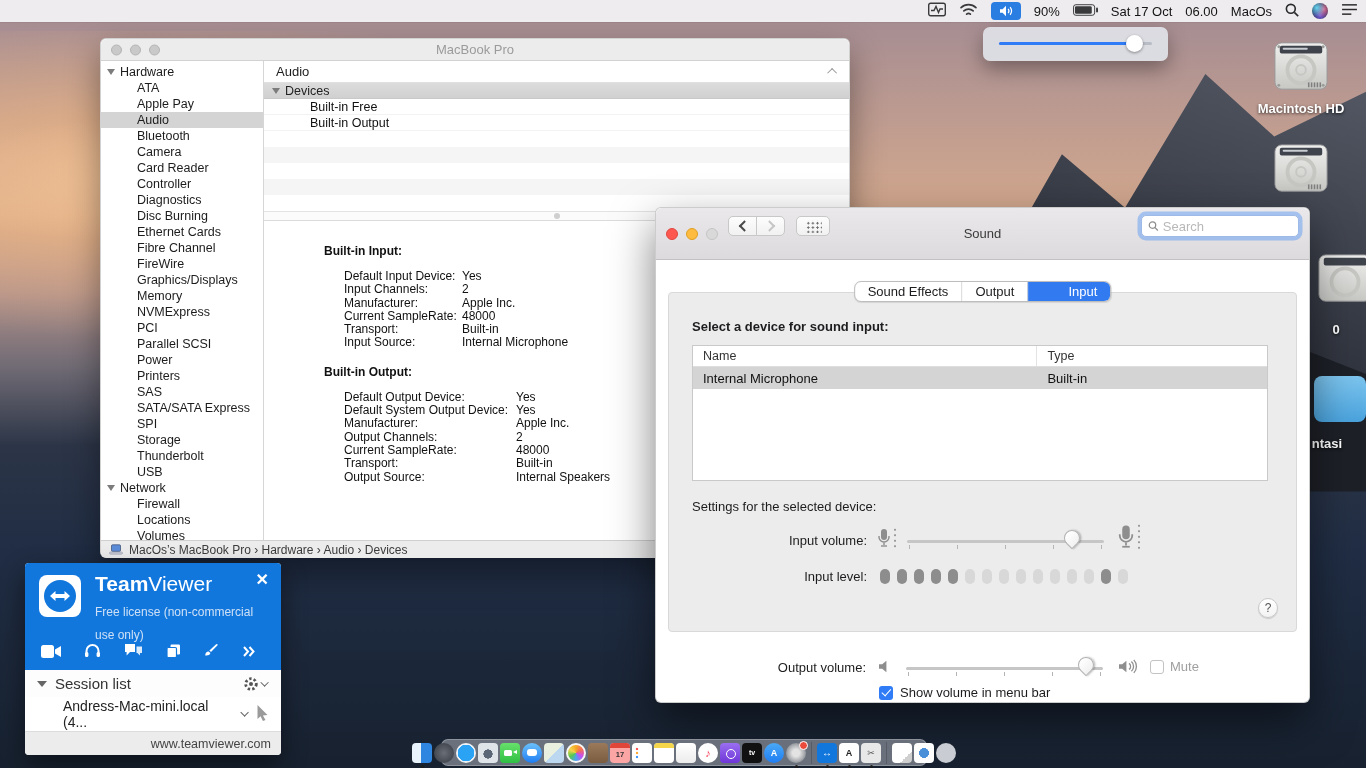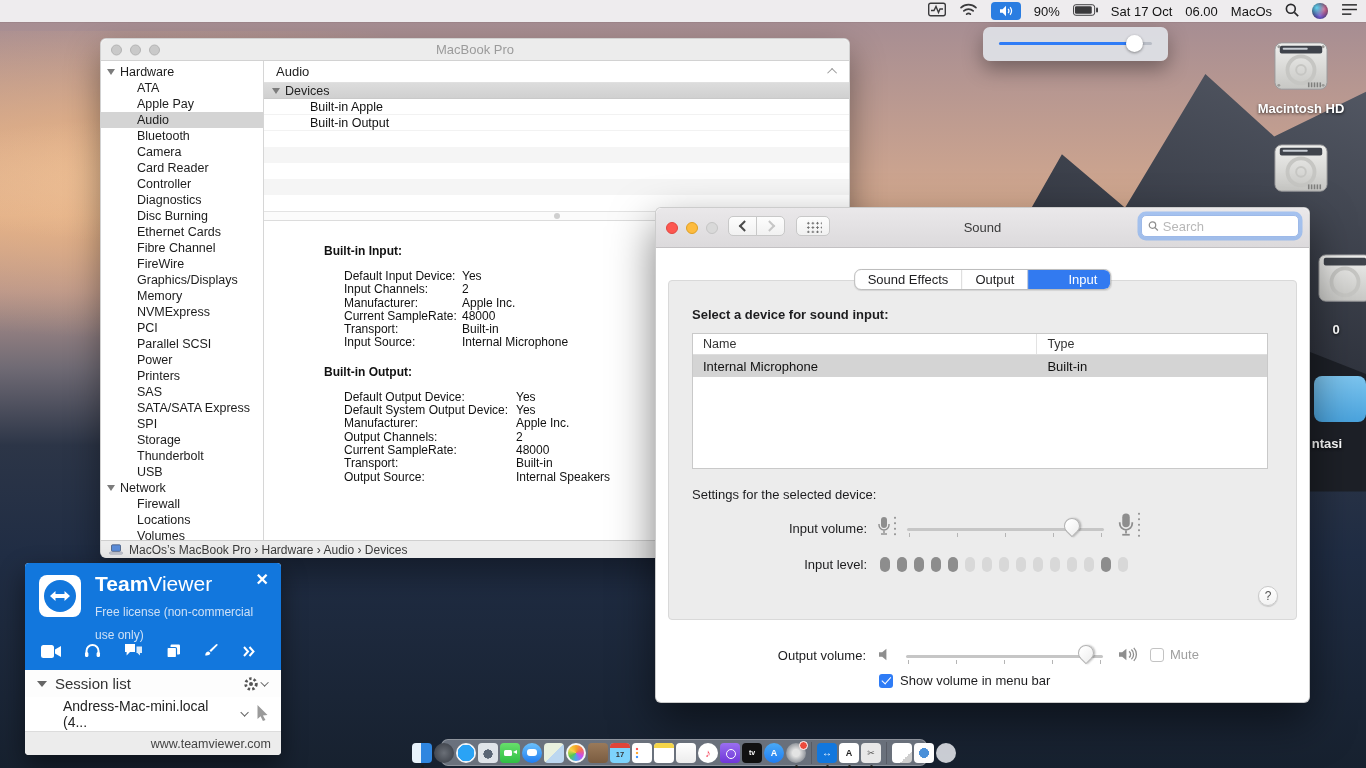--- a/index.html
+++ b/index.html
@@ -63,21 +63,21 @@
   .dt-h{font-weight:700;margin-top:2px;}
   .dt-sec{font-weight:700;margin-left:40px;margin-top:15px;margin-bottom:12px;}
   .dt-prop{display:flex;margin-left:60px;line-height:13.3px;}
   .dt-prop .k{flex:0 0 auto;}
   .w-k1 .k{width:118px;}
   .w-k2 .k{width:172px;}
   .si-status{height:18px;background:#ececec;border-top:1px solid #cfcfcf;border-radius:0 0 6px 6px;display:flex;align-items:center;gap:6px;padding:0 8px;font-size:12px;color:#3c3c3c;}
 
   
   .win-snd{position:absolute;left:655px;top:207px;width:655px;height:496px;background:#fff;border-radius:6px;box-shadow:0 18px 44px rgba(0,0,0,.5);border:1px solid rgba(0,0,0,.2);z-index:10;}
-  .snd-titlebar{position:relative;height:40px;background:linear-gradient(#eae8ea,#dcdadc);border-bottom:1px solid #c3c1c3;border-radius:6px 6px 0 0;}
+  .snd-titlebar{position:relative;height:52px;background:linear-gradient(#eae8ea,#dcdadc);border-bottom:1px solid #c3c1c3;border-radius:6px 6px 0 0;}
   .tl-red{background:#fd5750;border:1px solid #e14640;}
   .tl-yellow{background:#fdbb3f;border:1px solid #dfa023;}
   .tl-gray{background:#d9d9d9;border:1px solid #c5c5c5;}
   .nav-group{position:absolute;left:72px;top:8px;display:flex;}
   .nav-btn{width:29px;height:20px;background:linear-gradient(#fdfdfd,#f1f1f1);border:1px solid #c8c8c8;display:flex;align-items:center;justify-content:center;}
   .nav-btn.back{border-radius:5px 0 0 5px;}
   .nav-btn.fwd{border-radius:0 5px 5px 0;margin-left:-1px;}
   .chev{width:8px;height:8px;border-left:2px solid #4a4a4a;border-bottom:2px solid #4a4a4a;transform:rotate(45deg) translate(1px,-1px);}
   .chev.dis{border-color:#c6c6c6;transform:rotate(-135deg) translate(1px,-1px);}
   .grid-btn{position:absolute;left:140px;top:8px;width:34px;height:20px;background:linear-gradient(#fdfdfd,#f1f1f1);border:1px solid #c8c8c8;border-radius:5px;display:flex;align-items:center;justify-content:center;}
@@ -154,21 +154,21 @@
   .dk-safari{background:radial-gradient(circle at 50% 50%,#2aa3f5 0 58%,#eef2f6 60%);}
   .dk-mail{background:radial-gradient(circle at 50% 55%,#5a6675 0 30%,#dfe4e9 32%);}
   .dk-facetime{background:linear-gradient(#67e06b,#2fbf44);}
   .dk-facetime::before{content:"";position:absolute;left:4px;top:7px;width:8px;height:6px;background:#fff;border-radius:1.5px;}
   .dk-facetime::after{content:"";position:absolute;right:3px;top:7.5px;border-left:4px solid #fff;border-top:2.5px solid transparent;border-bottom:2.5px solid transparent;transform:rotate(180deg);}
   .dk-messages{background:linear-gradient(#6cc1fb,#1f7df2);}
   .dk-messages::before{content:"";position:absolute;left:5px;top:6px;width:10px;height:7px;background:#fff;border-radius:3px;}
   .dk-maps{background:linear-gradient(135deg,#e9f0df 0 52%,#bcd7f0 52%);}
   .dk-photos{background:conic-gradient(#f5a623,#f56c5a,#c94df0,#4aa3f0,#58c94d,#f5d54a,#f5a623);border:2px solid #f6f6f6;}
   .dk-contacts{background:linear-gradient(#9a7a5a,#7a5c40);}
-  .dk-calendar{background:#7dd3fc;}
+  .dk-calendar{background:#fca5a5;}
   .dk-calendar::before{content:"";position:absolute;top:0;left:0;right:0;height:5px;background:#e0453a;border-radius:4px 4px 0 0;}
   .dk-calendar .glyph{color:#333;padding-top:4px;font-size:7.5px;}
   .dk-reminders{background:#fff;background-image:radial-gradient(circle at 5px 6px,#f55 1.3px,transparent 1.6px),radial-gradient(circle at 5px 10px,#fa3 1.3px,transparent 1.6px),radial-gradient(circle at 5px 14px,#49f 1.3px,transparent 1.6px);}
   .dk-notes{background:#fff;}
   .dk-notes::before{content:"";position:absolute;top:0;left:0;right:0;height:5px;background:#f5d54a;border-radius:4px 4px 0 0;}
   .dk-textedit{background:linear-gradient(#fff,#ececec);}
   .dk-music{background:#fff;}
   .dk-music .glyph{color:#f5455c;font-size:11px;}
   .dk-podcasts{background:linear-gradient(#9a6ff0,#6f36d8);}
   .dk-podcasts::before{content:"";position:absolute;left:6px;top:6px;width:8px;height:8px;border:1.5px solid #fff;border-radius:50%;}
@@ -313,21 +313,21 @@
       <div class="si-main">
         <div class="si-header">
           <span>Audio</span>
           <span class="chev-up"></span>
         </div>
         <div class="si-grouprow">
           <span class="tri"></span>
           <span>Devices</span>
         </div>
         <div>
-            <div class="si-devrow"><span>Built-in Apple</span></div>
+            <div class="si-devrow"><span>Built-in Free</span></div>
             <div class="si-devrow"><span>Built-in Output</span></div>
           </div>
         <div class="si-stripes">
           <div></div>
             <div></div>
             <div></div>
             <div></div>
             <div></div>
         </div>
         <div class="si-splitter">

